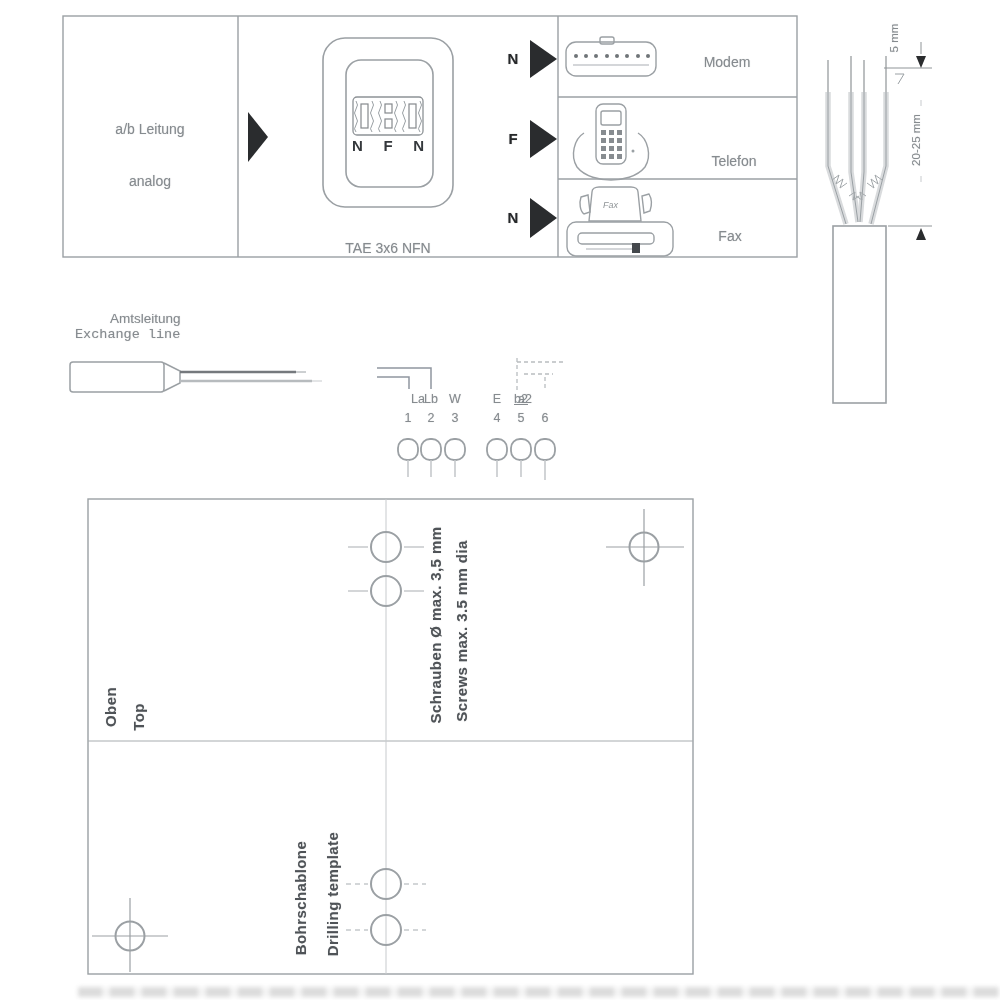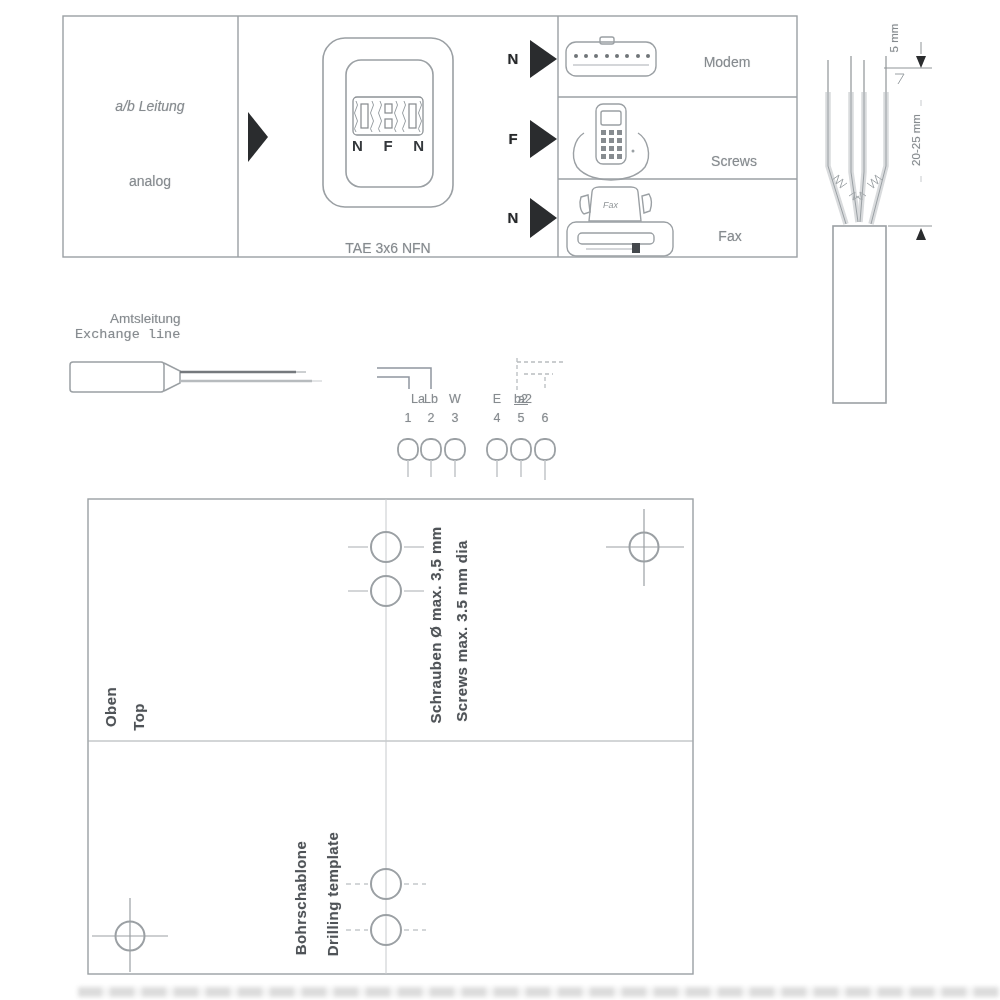--- a/index.html
+++ b/index.html
@@ -224,37 +224,37 @@
       </g>
 
       <g stroke="#9ba0a4">
         <circle cx="130" cy="936" r="14.5" stroke-width="2"></circle>
         <line x1="92" y1="936" x2="168" y2="936" stroke-width="1.2"></line>
         <line x1="130" y1="898" x2="130" y2="972" stroke-width="1.2"></line>
       </g>
     </g>
   </svg>
 
-  <div class="lbl center" style="left:90px;top:98px;width:120px;font-style:italic;">a/b Leitung</div>
+  <div class="lbl center" style="left:90px;top:121px;width:120px;">a/b Leitung</div>
   <div class="lbl center" style="left:90px;top:129px;width:120px;margin-top:44px;">analog</div>
 
   <div style="position:absolute;left:352px;top:137px;width:72px;display:flex;justify-content:space-between;">
     <span class="dark" style="font-size:15px;">N</span>
     <span class="dark" style="font-size:15px;">F</span>
     <span class="dark" style="font-size:15px;">N</span>
   </div>
 
   <div class="lbl center" style="left:318px;top:240px;width:140px;">TAE 3x6 NFN</div>
 
   <div class="port" style="left:502px;top:50px;width:22px;">N</div>
   <div class="port" style="left:502px;top:130px;width:22px;">F</div>
   <div class="port" style="left:502px;top:209px;width:22px;">N</div>
 
   <div class="lbl center" style="left:677px;top:54px;width:100px;">Modem</div>
-  <div class="lbl center" style="left:684px;top:153px;width:100px;">Screws</div>
+  <div class="lbl center" style="left:684px;top:153px;width:100px;">Telefon</div>
   <div class="lbl center" style="left:680px;top:228px;width:100px;">Fax</div>
 
   <div class="lbl rot" style="left:877px;top:29px;width:40px;height:18px;font-size:11.5px;">5 mm</div>
   <div class="lbl rot" style="left:883px;top:131px;width:72px;height:18px;font-size:11.5px;">20-25 mm</div>
 
   <div class="lbl" style="left:75px;top:311px;font-size:13.5px;margin-left:35px;">Amtsleitung</div>
   <div class="lbl" style="left:75px;top:327px;font-size:13.5px;font-family:Liberation Mono, monospace;">Exchange line</div>
 
   <div class="lbl center small" style="left:405px;top:392px;width:26px;">La</div>
   <div class="lbl center small" style="left:418px;top:392px;width:26px;">Lb</div>

